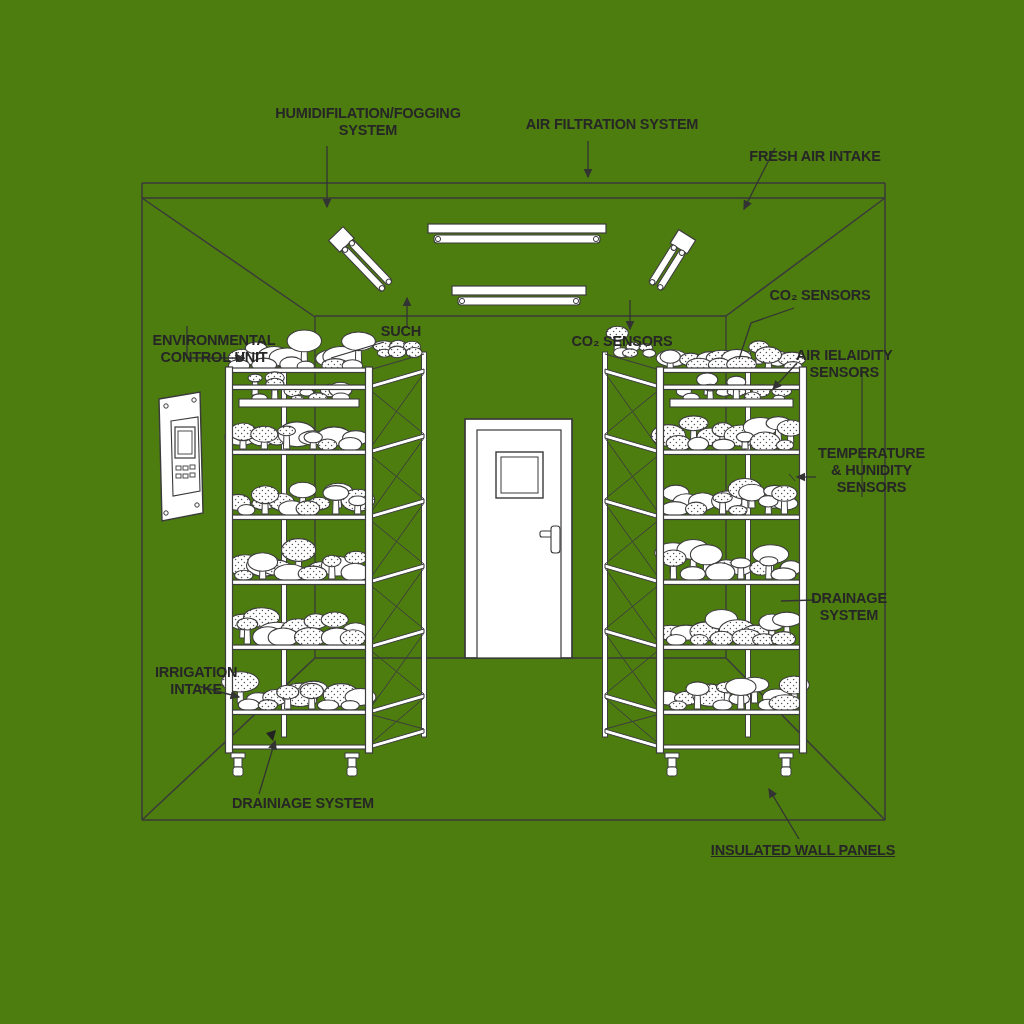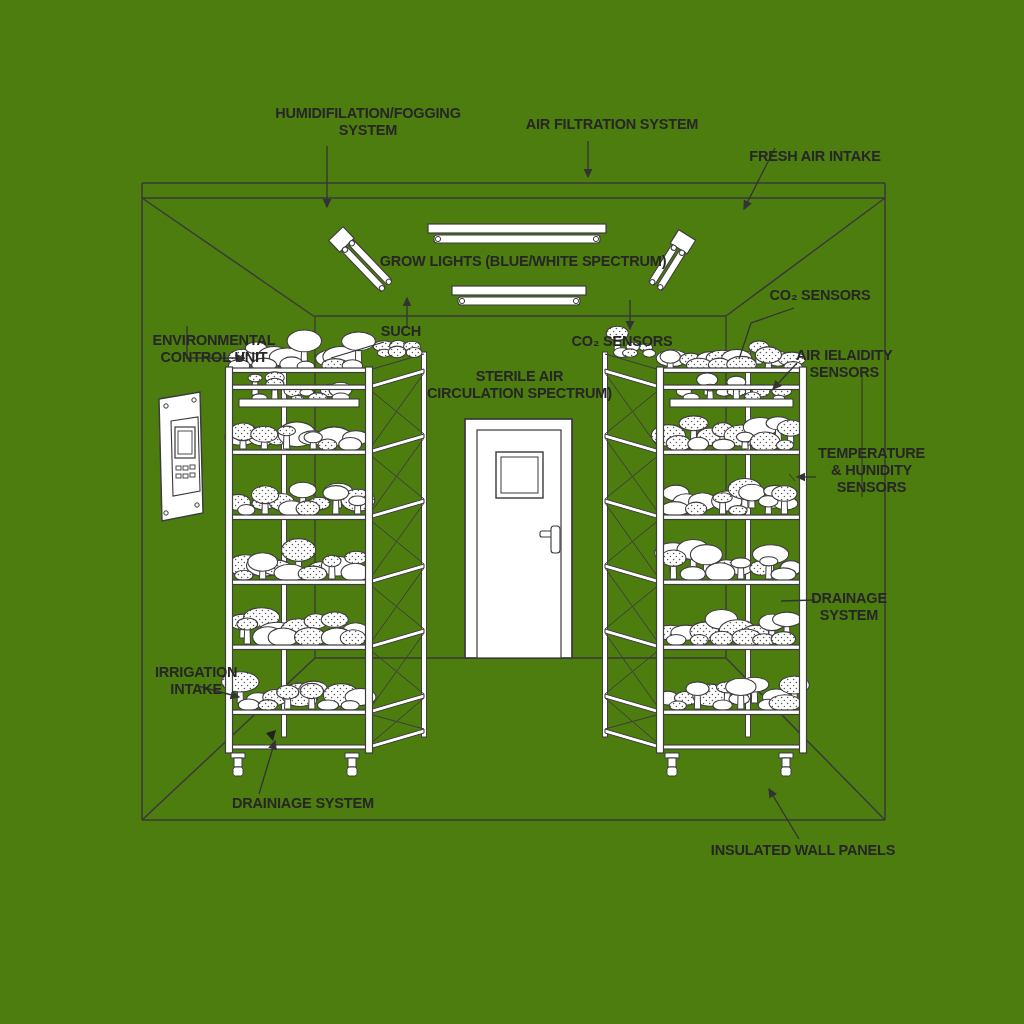--- a/index.html
+++ b/index.html
@@ -473,44 +473,39 @@
       <line x1="799" y1="839" x2="769" y2="789" marker-end="url(#ah)"></line>
     </g>
   </svg>
 
   <div class="label center" style="left:368px;top:105px;">
     <div>HUMIDIFILATION/FOGGING</div>
     <div>SYSTEM</div>
   </div>
   <div class="label center" style="left:612px;top:116px;">AIR FILTRATION SYSTEM</div>
   <div class="label center" style="left:815px;top:125px;margin-top:23px;">FRESH AIR INTAKE</div>
-  <div class="label center" style="left:523px;top:253px;">GROW LIGHTS (BLUE/WHITE SPECTRUM)</div>
   <div class="label center" style="left:214px;top:290px;margin-top:42px;">
     <div>ENVIRONMENTAL</div>
     <div>CONTROL UNIT</div>
   </div>
   <div class="label center" style="left:401px;top:323px;">SUCH</div>
   <div class="label center" style="left:622px;top:333px;">CO₂ SENSORS</div>
-  <div class="label" style="left:427px;top:368px;">
-    <div>STERILE AIR</div>
-    <div>CIRCULATION SPECTRUM)</div>
-  </div>
   <div class="label center" style="left:820px;top:287px;">CO₂ SENSORS</div>
   <div class="label" style="left:796px;top:347px;">
     <div>AIR IELAIDITY</div>
     <div>SENSORS</div>
   </div>
   <div class="label" style="left:818px;top:445px;">
     <div>TEMPERATURE</div>
     <div>&amp; HUNIDITY</div>
     <div>SENSORS</div>
   </div>
   <div class="label center" style="left:849px;top:590px;">
     <div>DRAINAGE</div>
     <div>SYSTEM</div>
   </div>
   <div class="label" style="left:155px;top:664px;">
     <div>IRRIGATION</div>
     <div>INTAKE</div>
   </div>
   <div class="label" style="left:215px;top:795px;margin-left:17px;">DRAINIAGE SYSTEM</div>
-  <div class="label center" style="left:803px;top:842px;">INSULATED WALL PANELS</div>
+  <div class="label center" style="left:803px;top:842px;text-decoration:underline;">INSULATED WALL PANELS</div>
 </div>
 
 </body></html>

